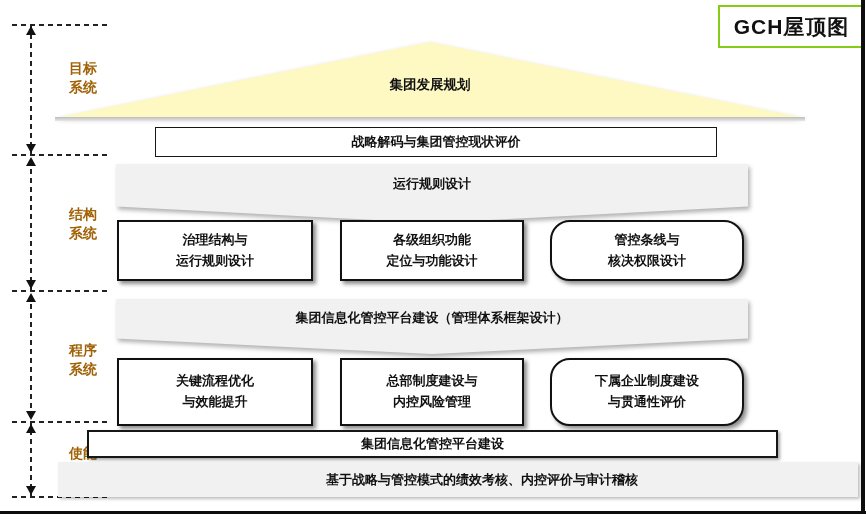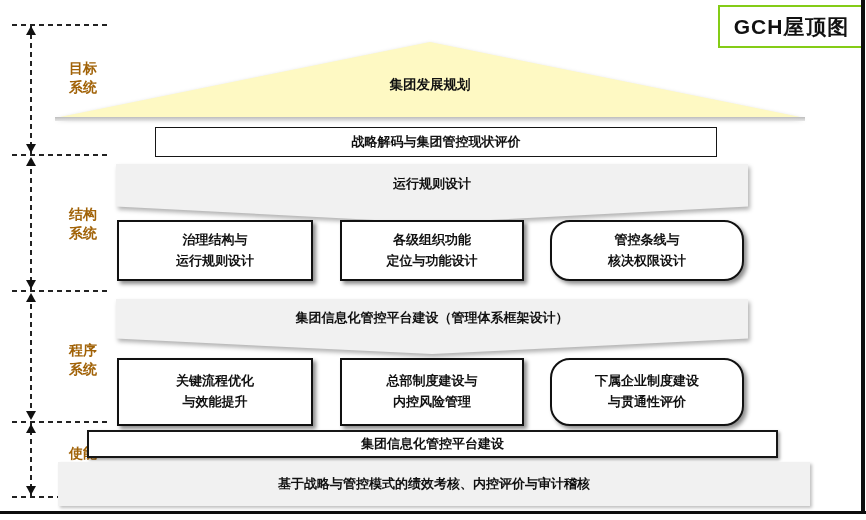--- a/index.html
+++ b/index.html
@@ -91,25 +91,25 @@
     white-space:pre-line;box-sizing:border-box;
   }
   .row1{top:220px;height:61px;}
   .row2{top:358px;height:68px;}
   .col1{left:117px;width:196px;}
   .col2{left:340px;width:184px;}
   .col3{left:550px;width:194px;border-radius:20px;}
 
   
   .gray-bar{
-    left:58px;top:462px;width:752px;height:44px;
+    left:58px;top:462px;width:752px;height:35px;
     background:#f1f1f1;
     box-shadow:2px 2px 3px rgba(0,0,0,0.25);
     display:flex;align-items:center;justify-content:center;
-    font-size:13px;font-weight:bold;
+    font-size:13px;font-weight:bold;padding-left:48px;
   }
 
   
   .bottom-line{left:0;top:511px;width:866px;height:3px;background:#0d0d0d;}
   .right-line{left:861px;top:0;width:4px;height:514px;background:#0d0d0d;}
 </style>
 </head>
 <body>
 
 <div id="stage">

